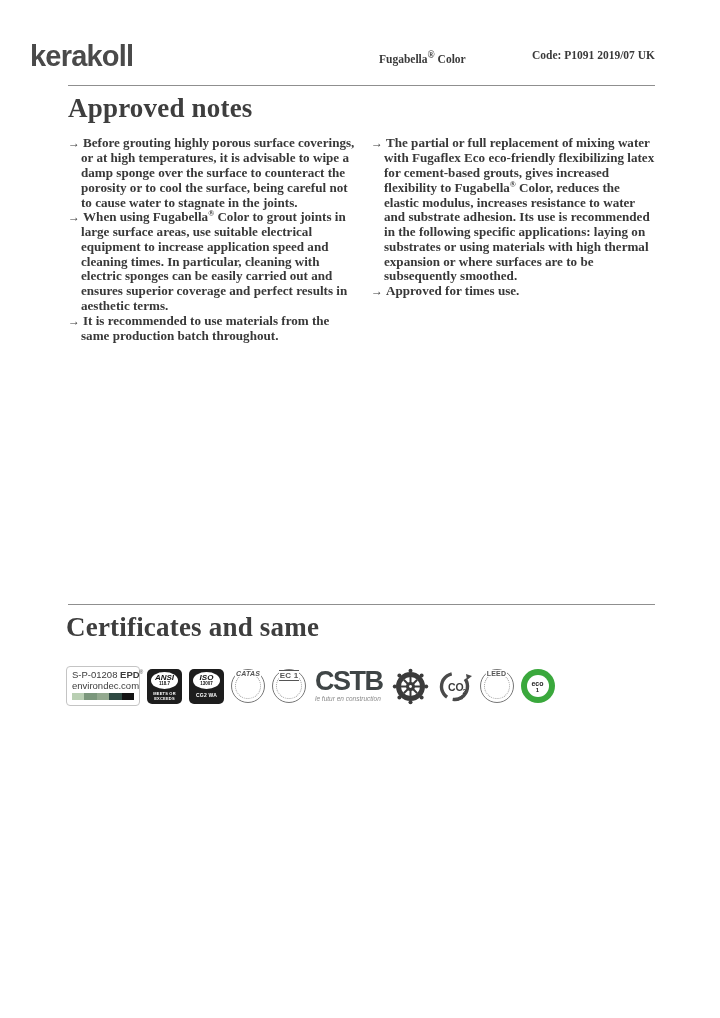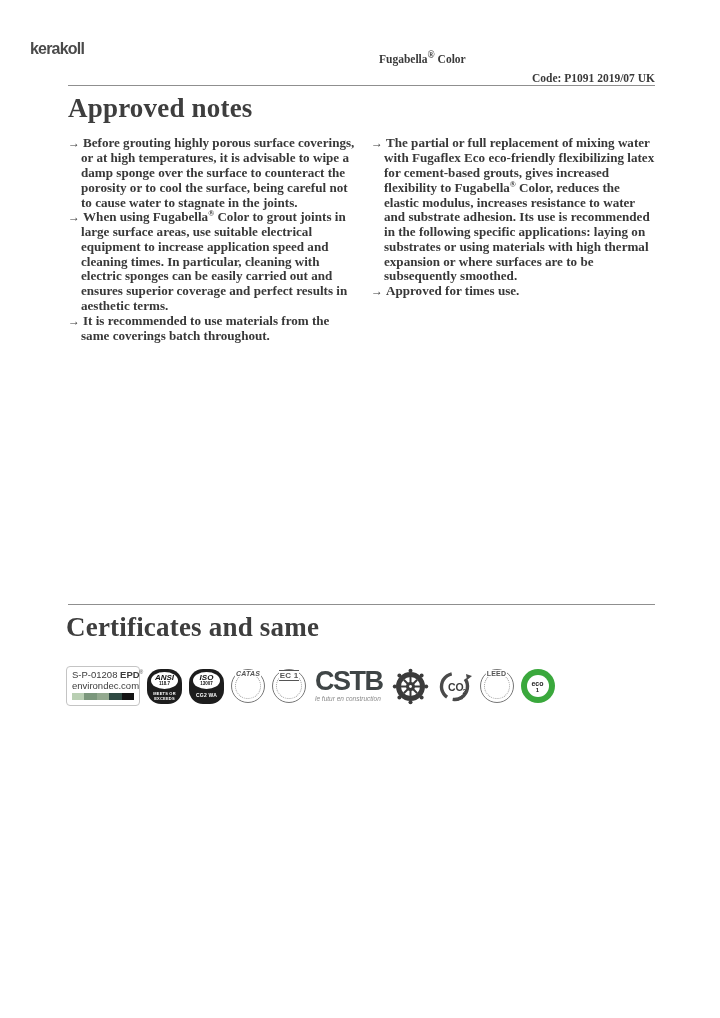--- a/index.html
+++ b/index.html
@@ -1,22 +1,22 @@
 <!DOCTYPE html>
 <html><head>
 <meta charset="utf-8">
 <style>
   html,body{margin:0;padding:0;}
   body{width:720px;height:1018px;background:#ffffff;font-family:"Liberation Serif",serif;color:#3a3a3a;}
   .page{position:relative;width:720px;height:1018px;background:#fff;overflow:hidden;}
 
   
-  .logo{position:absolute;left:30px;top:40px;font-family:"Liberation Sans",sans-serif;font-weight:700;font-size:16px;color:#4a4a4a;letter-spacing:-0.8px;}
+  .logo{position:absolute;left:30px;top:40px;font-family:"Liberation Sans",sans-serif;font-weight:700;font-size:29px;color:#4a4a4a;letter-spacing:-0.8px;}
   .product-title{position:absolute;left:379px;top:49px;font-size:11.5px;font-weight:600;color:#3a3a3a;}
-  .code-label{position:absolute;right:65px;top:49px;font-size:11.5px;font-weight:600;color:#3a3a3a;margin-top:23px;}
+  .code-label{position:absolute;right:65px;top:49px;font-size:11.5px;font-weight:600;color:#3a3a3a;}
 
   .rule{position:absolute;left:68px;width:587px;height:1px;background:#8f8f8f;}
   .rule-top{top:85px;}
   .rule-mid{top:604px;}
 
   
   .section-notes{position:absolute;left:68px;top:92px;width:590px;}
   .section-certs{position:absolute;left:66px;top:611px;width:600px;}
   h1{margin:0;font-size:27px;line-height:1.2;font-weight:600;color:#3e3e3e;letter-spacing:0.2px;font-family:"Liberation Serif",serif;}
 
@@ -29,21 +29,21 @@
   
   .logos{display:flex;align-items:center;gap:7px;margin-top:11px;}
 
   .badge-epd{width:74px;height:40px;box-sizing:border-box;border:1px solid #c4c4c4;border-radius:4px;background:#fff;padding:3px 5px 4px;display:flex;flex-direction:column;}
   .epd-line{font-family:"Liberation Sans",sans-serif;font-size:9.5px;color:#3c3c3c;line-height:1.08;white-space:nowrap;}
   .epd-brand{font-weight:700;}
   .epd-reg{font-size:5px;vertical-align:super;}
   .epd-strip{display:flex;height:7px;margin-top:2px;}
   .strip-seg{flex:1;}
 
-  .badge-sq{width:35px;height:35px;background:#1d1d1d;border-radius:14px;display:flex;flex-direction:column;align-items:center;padding-top:3px;box-sizing:border-box;flex-shrink:0;}
+  .badge-sq{width:35px;height:35px;background:#1d1d1d;border-radius:5px;display:flex;flex-direction:column;align-items:center;padding-top:3px;box-sizing:border-box;flex-shrink:0;}
   .sq-oval{width:27px;height:17px;background:#fff;border-radius:50%;display:flex;flex-direction:column;align-items:center;justify-content:center;}
   .oval-main{font-family:"Liberation Sans",sans-serif;font-weight:700;font-style:italic;font-size:8px;color:#111;line-height:1;}
   .oval-sub{font-family:"Liberation Sans",sans-serif;font-size:4.5px;font-weight:700;color:#111;line-height:1;}
   .sq-band{color:#fff;font-family:"Liberation Sans",sans-serif;font-weight:700;font-size:4px;line-height:1.25;text-align:center;margin-top:2px;letter-spacing:0.2px;}
 
   .seal{width:34px;height:34px;box-sizing:border-box;border:1.5px solid #777;border-radius:50%;position:relative;display:flex;align-items:flex-start;justify-content:center;flex-shrink:0;background:#fff;}
   .seal::before{content:"";position:absolute;inset:3px;border:1px dotted #999;border-radius:50%;}
   .seal-label{position:relative;z-index:1;background:#fff;padding:0 1px;font-family:"Liberation Sans",sans-serif;font-weight:700;color:#555;font-size:7px;letter-spacing:0.2px;}
   .seal-label.ec1{font-size:8px;border-top:1px solid #555;border-bottom:1px solid #555;}
   .seal-label.catas{font-style:italic;}
@@ -69,21 +69,21 @@
   <div class="code-label">Code: P1091 2019/07 UK</div>
 
   <div class="rule rule-top"></div>
 
   <section class="section-notes">
     <h1>Approved notes</h1>
     <div class="cols">
       <div class="col">
           <div class="note-item"><span class="arrow">→</span><span>Before grouting highly porous surface coverings, or at high temperatures, it is advisable to wipe a damp sponge over the surface to counteract the porosity or to cool the surface, being careful not to cause water to stagnate in the joints.</span></div>
           <div class="note-item"><span class="arrow">→</span><span>When using Fugabella<sup>®</sup> Color to grout joints in large surface areas, use suitable electrical equipment to increase application speed and cleaning times. In particular, cleaning with electric sponges can be easily carried out and ensures superior coverage and perfect results in aesthetic terms.</span></div>
-          <div class="note-item"><span class="arrow">→</span><span>It is recommended to use materials from the same coverings batch throughout.</span></div>
+          <div class="note-item"><span class="arrow">→</span><span>It is recommended to use materials from the same production batch throughout.</span></div>
         </div>
       <div class="col">
           <div class="note-item"><span class="arrow">→</span><span>The partial or full replacement of mixing water with Fugaflex Eco eco-friendly flexibilizing latex for cement-based grouts, gives increased flexibility to Fugabella<sup>®</sup> Color, reduces the elastic modulus, increases resistance to water and substrate adhesion. Its use is recommended in the following specific applications: laying on substrates or using materials with high thermal expansion or where surfaces are to be subsequently smoothed.</span></div>
           <div class="note-item"><span class="arrow">→</span><span>Approved for times use.</span></div>
         </div>
     </div>
   </section>
 
   <div class="rule rule-mid"></div>
 

